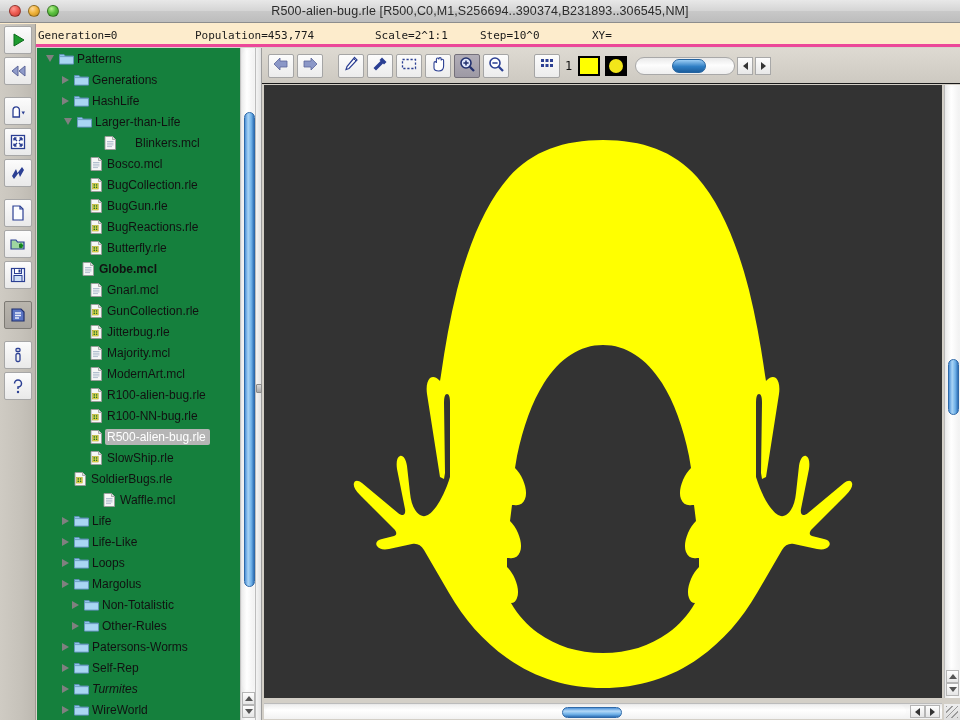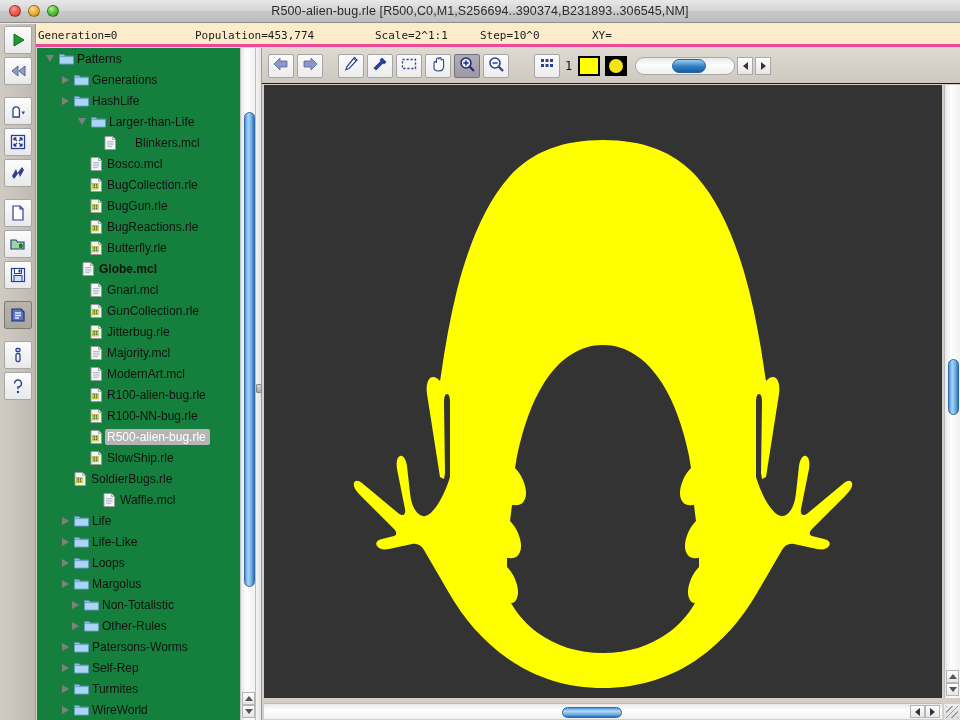--- a/index.html
+++ b/index.html
@@ -333,21 +333,21 @@
         <div class="tri right"></div>
       </div>
       <div class="ico">
         <svg width="15" height="13" viewBox="0 0 15 13">
           <path d="M0.5 2.5 L5 2.5 L6.3 4 L14.5 4 L14.5 12 L0.5 12 Z" fill="#8ec4ea" stroke="#5d8fb5" stroke-width="0.9"></path>
           <path d="M0.5 4.6 L14.5 4.6 L14.5 12 L0.5 12 Z" fill="#a9d6f3" stroke="#5d8fb5" stroke-width="0.7"></path>
         </svg>
       </div>
       <div class="tlabel">HashLife</div>
     </div>
-    <div class="trow" style="padding-left: 38px;">
+    <div class="trow" style="padding-left: 24px;">
       <div class="tw">
         <div class="tri down"></div>
       </div>
       <div class="ico">
         <svg width="15" height="13" viewBox="0 0 15 13">
           <path d="M0.5 2.5 L5 2.5 L6.3 4 L14.5 4 L14.5 12 L0.5 12 Z" fill="#8ec4ea" stroke="#5d8fb5" stroke-width="0.9"></path>
           <path d="M0.5 4.6 L14.5 4.6 L14.5 12 L0.5 12 Z" fill="#a9d6f3" stroke="#5d8fb5" stroke-width="0.7"></path>
         </svg>
       </div>
       <div class="tlabel">Larger-than-Life</div>
@@ -683,21 +683,21 @@
         <div class="tri right"></div>
       </div>
       <div class="ico">
         <svg width="15" height="13" viewBox="0 0 15 13">
           <path d="M0.5 2.5 L5 2.5 L6.3 4 L14.5 4 L14.5 12 L0.5 12 Z" fill="#8ec4ea" stroke="#5d8fb5" stroke-width="0.9"></path>
           <path d="M0.5 4.6 L14.5 4.6 L14.5 12 L0.5 12 Z" fill="#a9d6f3" stroke="#5d8fb5" stroke-width="0.7"></path>
         </svg>
       </div>
       <div class="tlabel">Self-Rep</div>
     </div>
-    <div class="trow" style="padding-left: 21px;">
+    <div class="trow" style="padding-left: 21px; font-style: italic;">
       <div class="tw">
         <div class="tri right"></div>
       </div>
       <div class="ico">
         <svg width="15" height="13" viewBox="0 0 15 13">
           <path d="M0.5 2.5 L5 2.5 L6.3 4 L14.5 4 L14.5 12 L0.5 12 Z" fill="#8ec4ea" stroke="#5d8fb5" stroke-width="0.9"></path>
           <path d="M0.5 4.6 L14.5 4.6 L14.5 12 L0.5 12 Z" fill="#a9d6f3" stroke="#5d8fb5" stroke-width="0.7"></path>
         </svg>
       </div>
       <div class="tlabel">Turmites</div>

